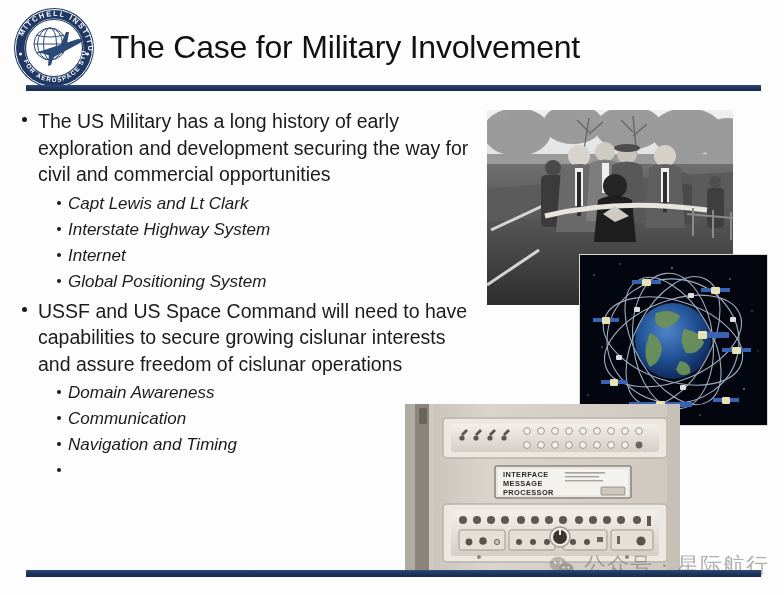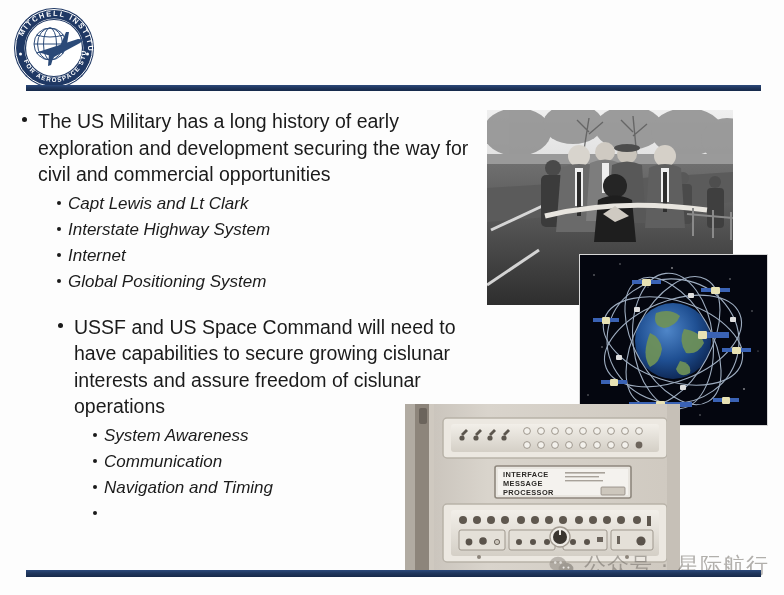--- a/index.html
+++ b/index.html
@@ -42,21 +42,21 @@
   .lvl2-list { margin-top:3px; }
   .lvl2 { position:relative; padding-left:68px; height:26px;font-style:italic; }
   .lvl2 .bullet-dot {
     position:absolute; left:57px; top:10px; width:4px; height:4px;
     border-radius:50%; background:#1a1a1a;
   }
   .lvl2 .lvl2-text {
     font-size:17px; line-height:26px; color:#1b1b1b; display:block;
   }
 
-  #group-2 { margin-top:19px;padding-left:36px; }
+  #group-2 { margin-top:3px; }
 
   
   .photo { position:absolute; overflow:hidden; }
 
   
   #photo-ribbon-cutting {
     left:487px; top:110px; width:246px; height:195px;
     background:#1d1d1d;
   }
   #photo-ribbon-cutting svg { display:block; width:246px; height:195px; }
@@ -128,20 +128,21 @@
       </g>
 
       <g fill="#2B4A78">
         <path d="M 30,46 L 70,33 L 76,33.6 L 72,37 L 46,51 Z"></path>
         <path d="M 52,40 L 58,26 L 61,26 L 58.5,41 Z"></path>
         <path d="M 41,48 L 40,60 L 43,59 L 46,49 Z"></path>
       </g>
     </svg>
   </div>
 
+  <div id="slide-title">The Case for Military Involvement</div>
 
   <div id="header-rule"></div>
 </div>
 
 <div id="bullet-body">
 
   <div class="bullet-group">
     <div class="lvl1">
       <span class="bullet-dot"></span>
       <span class="lvl1-text">The US Military has a long history of early exploration and development securing the way for civil and commercial opportunities</span>
@@ -167,21 +168,21 @@
   </div>
 
   <div class="bullet-group" id="group-2">
     <div class="lvl1">
       <span class="bullet-dot"></span>
       <span class="lvl1-text">USSF and US Space Command will need to have capabilities to secure growing cislunar interests and assure freedom of cislunar operations</span>
     </div>
     <div class="lvl2-list">
       <div class="lvl2">
         <span class="bullet-dot"></span>
-        <span class="lvl2-text">System Awareness</span>
+        <span class="lvl2-text">Domain Awareness</span>
       </div>
       <div class="lvl2">
         <span class="bullet-dot"></span>
         <span class="lvl2-text">Communication</span>
       </div>
       <div class="lvl2">
         <span class="bullet-dot"></span>
         <span class="lvl2-text">Navigation and Timing</span>
       </div>
       <div class="lvl2">

